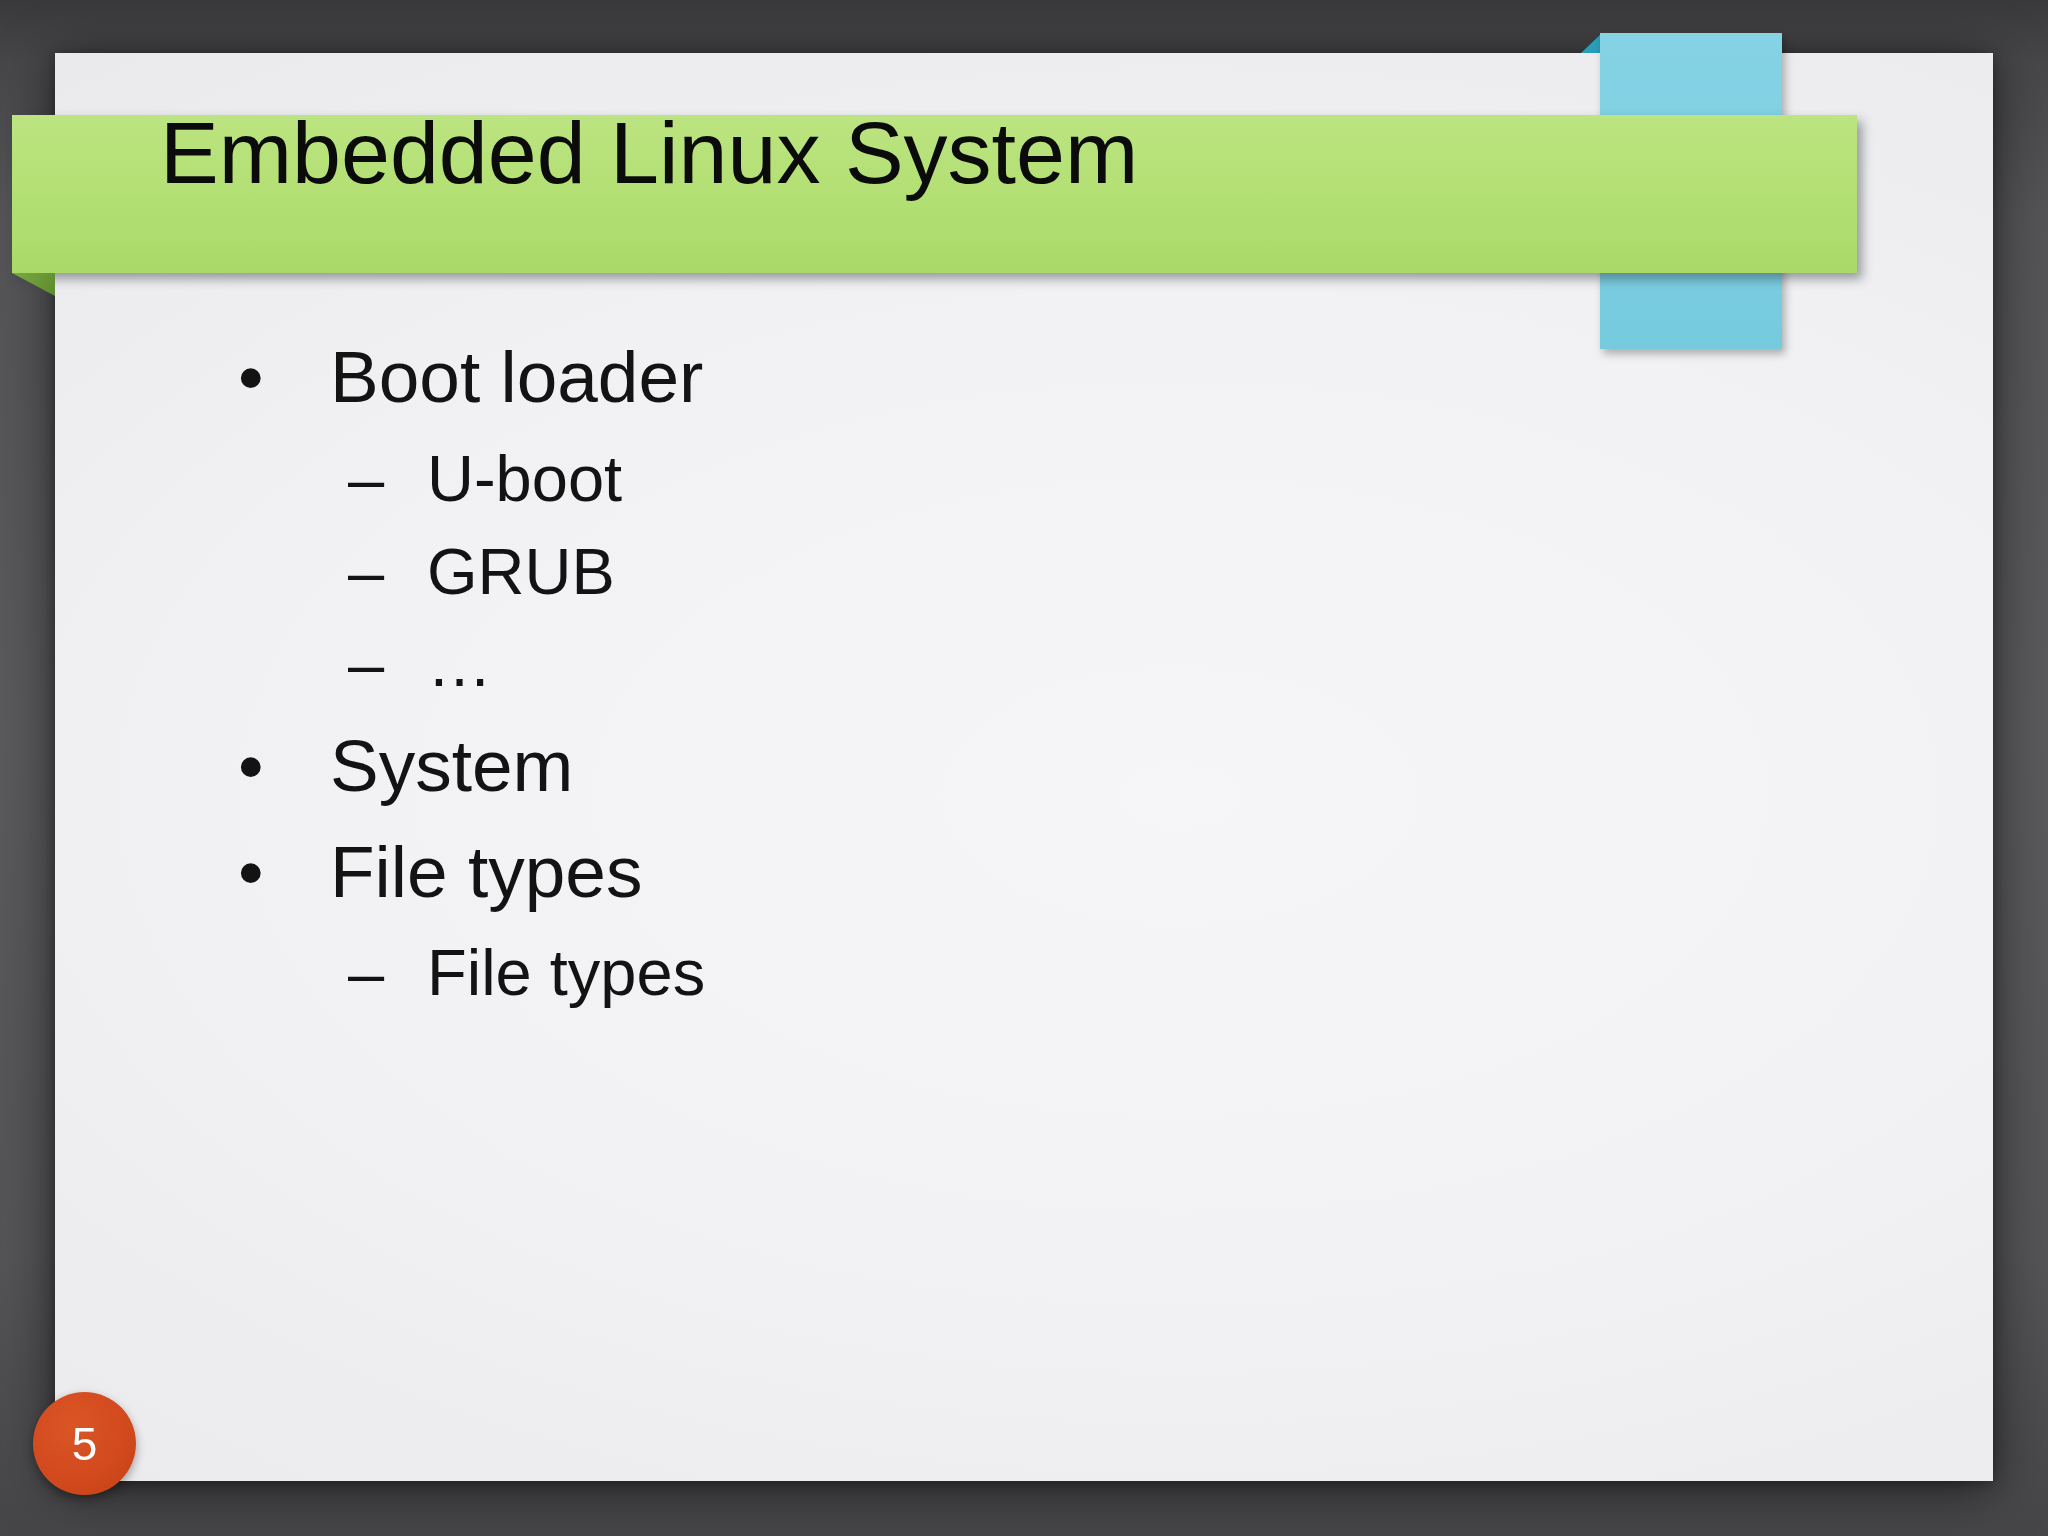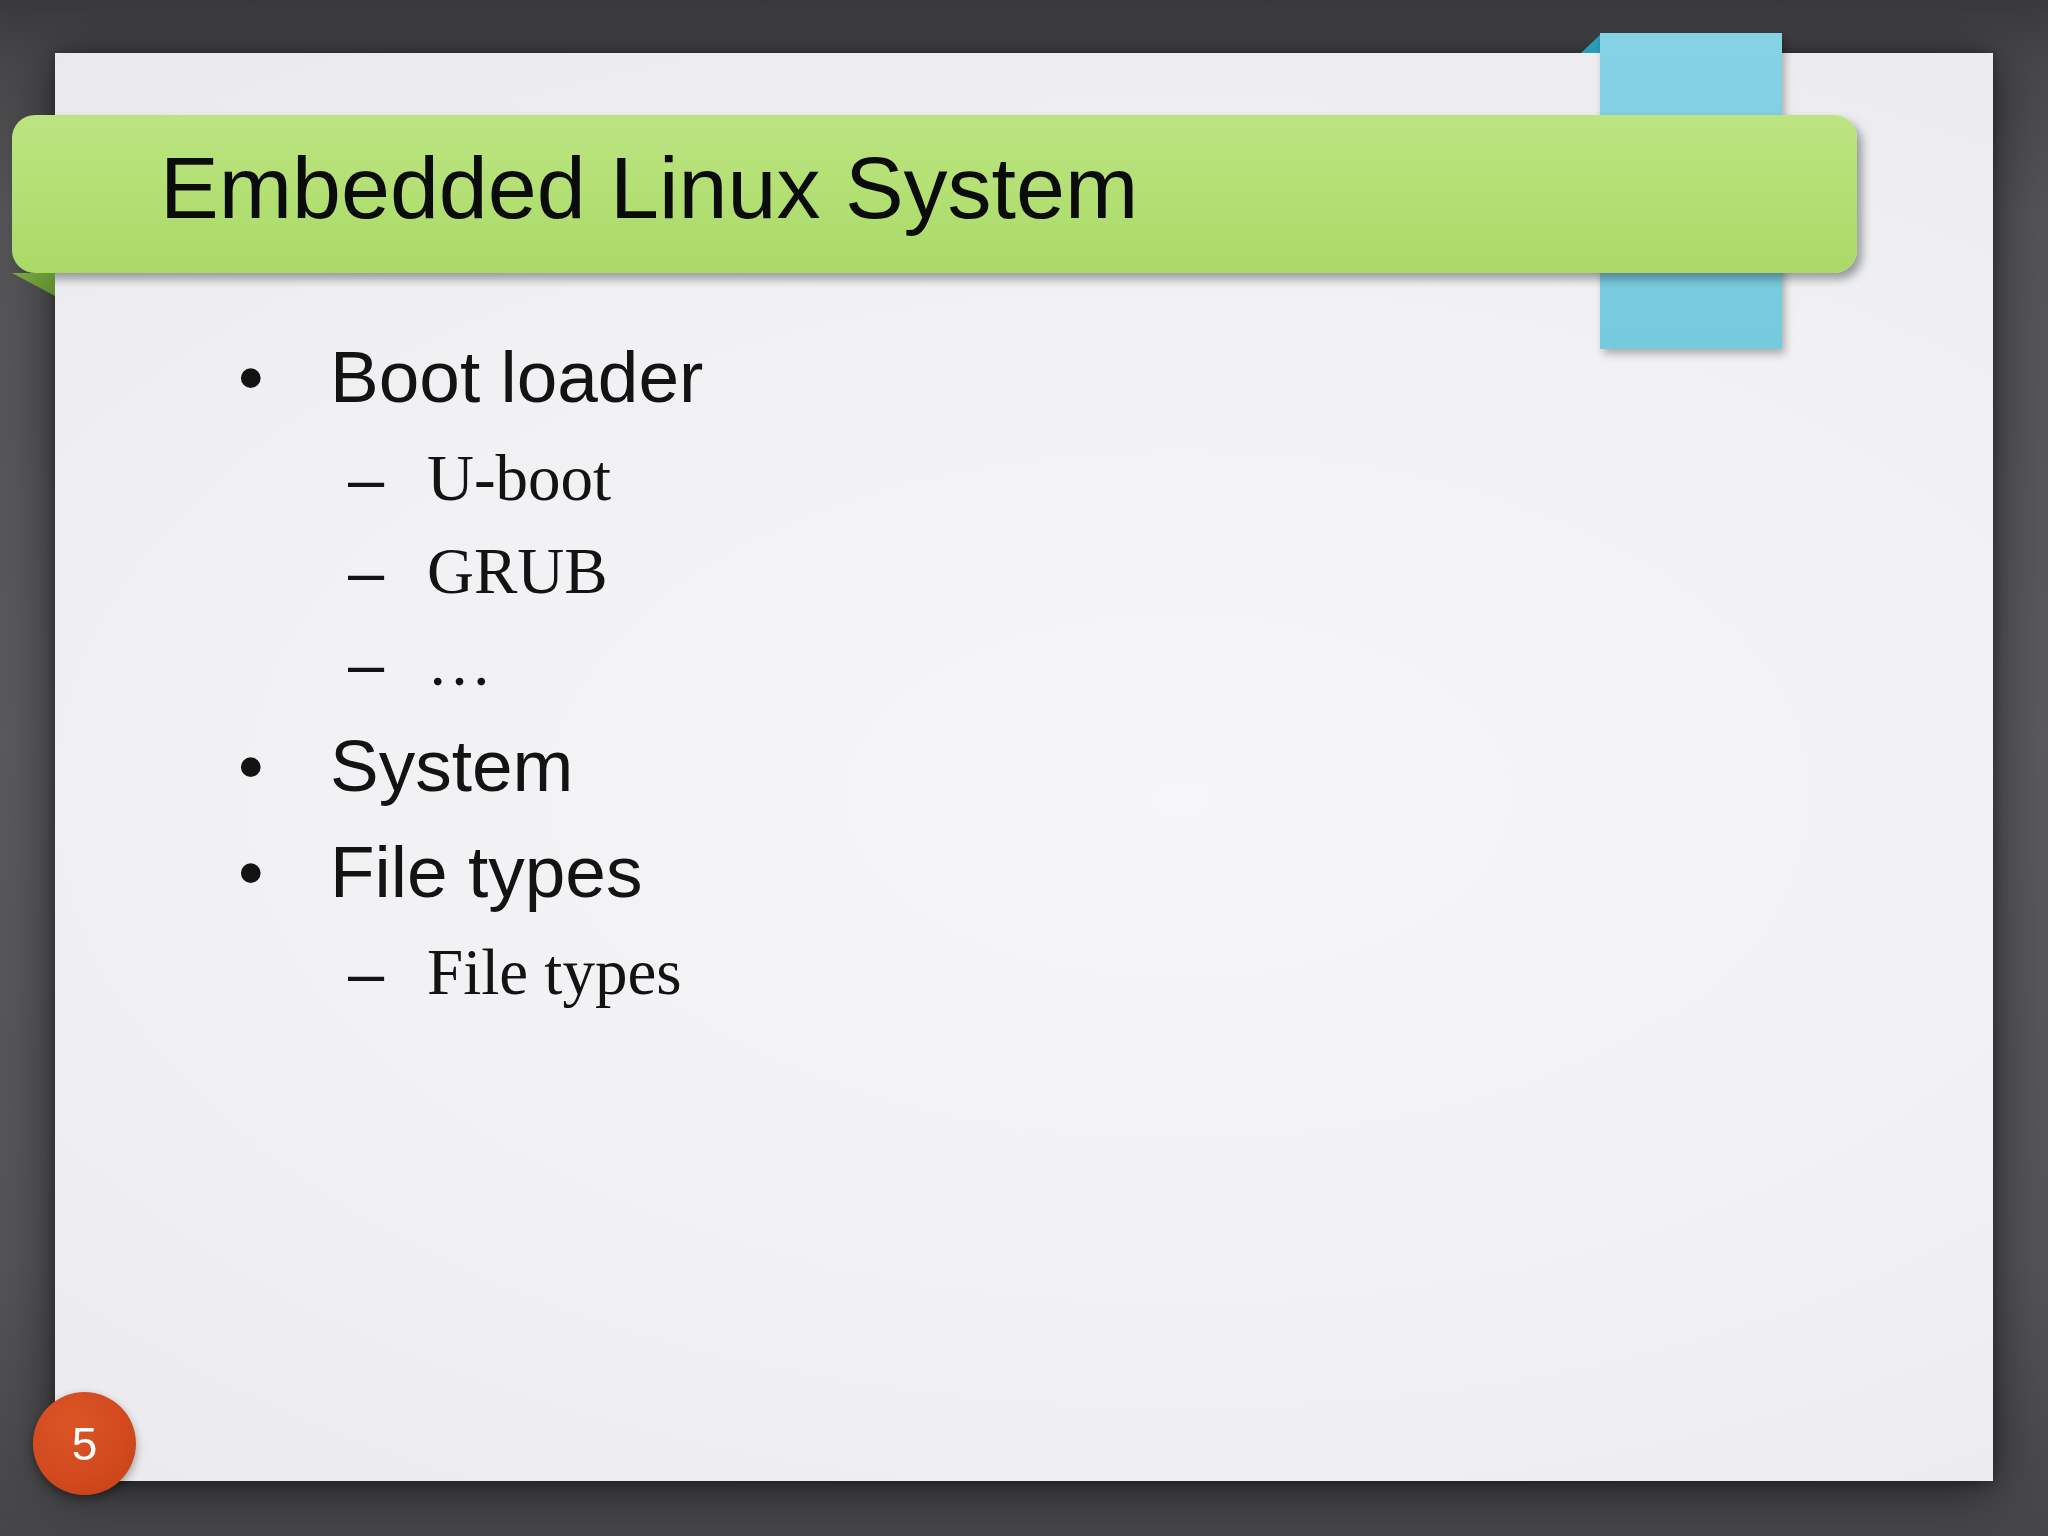--- a/index.html
+++ b/index.html
@@ -44,23 +44,21 @@
   }
 
   
   .banner {
     position: absolute;
     left: 12px; top: 115px;
     width: 1845px; height: 158px;
     background: linear-gradient(180deg, #bce481 0%, #b2df72 55%, #aad968 100%);
     box-shadow: 5px 6px 10px rgba(40,50,60,0.45);
     display: flex;
-    align-items: center;
     z-index: 4;
-    border-radius: 23px;
   }
   .banner-title {
     margin: 0;
     padding-left: 148px;
     font-size: 88px;
     font-weight: 400;
     line-height: 1;
     color: #0b0b0b;
     transform: translateY(-6px);
     white-space: nowrap;
@@ -76,21 +74,21 @@
 
   
   .content { position: absolute; left: 0; top: 0; width: 100%; height: 100%; z-index: 2; }
   .row { position: absolute; left: 0; width: 100%; line-height: 1; color: #131313; }
   .row span { position: absolute; top: 0; white-space: nowrap; }
   .l1 { font-size: 73px; }
   .l2 { font-size: 65px; }
   .l1 .marker { left: 238px; }
   .l1 .txt    { left: 330px; text-align: center; }
   .l2 .marker { left: 348px; }
-  .l2 .txt    { left: 427px; font-family: Liberation Serif, serif; }
+  .l2 .txt    { left: 427px; }
 
   
   .page-badge {
     position: absolute;
     left: 33px; top: 1392px;
     width: 103px; height: 103px;
     border-radius: 50%;
     background: radial-gradient(circle at 38% 32%, #da5526 0%, #d24a1e 55%, #c64117 100%);
     box-shadow: 0 4px 10px rgba(0,0,0,0.35);
     display: flex; align-items: center; justify-content: center;

